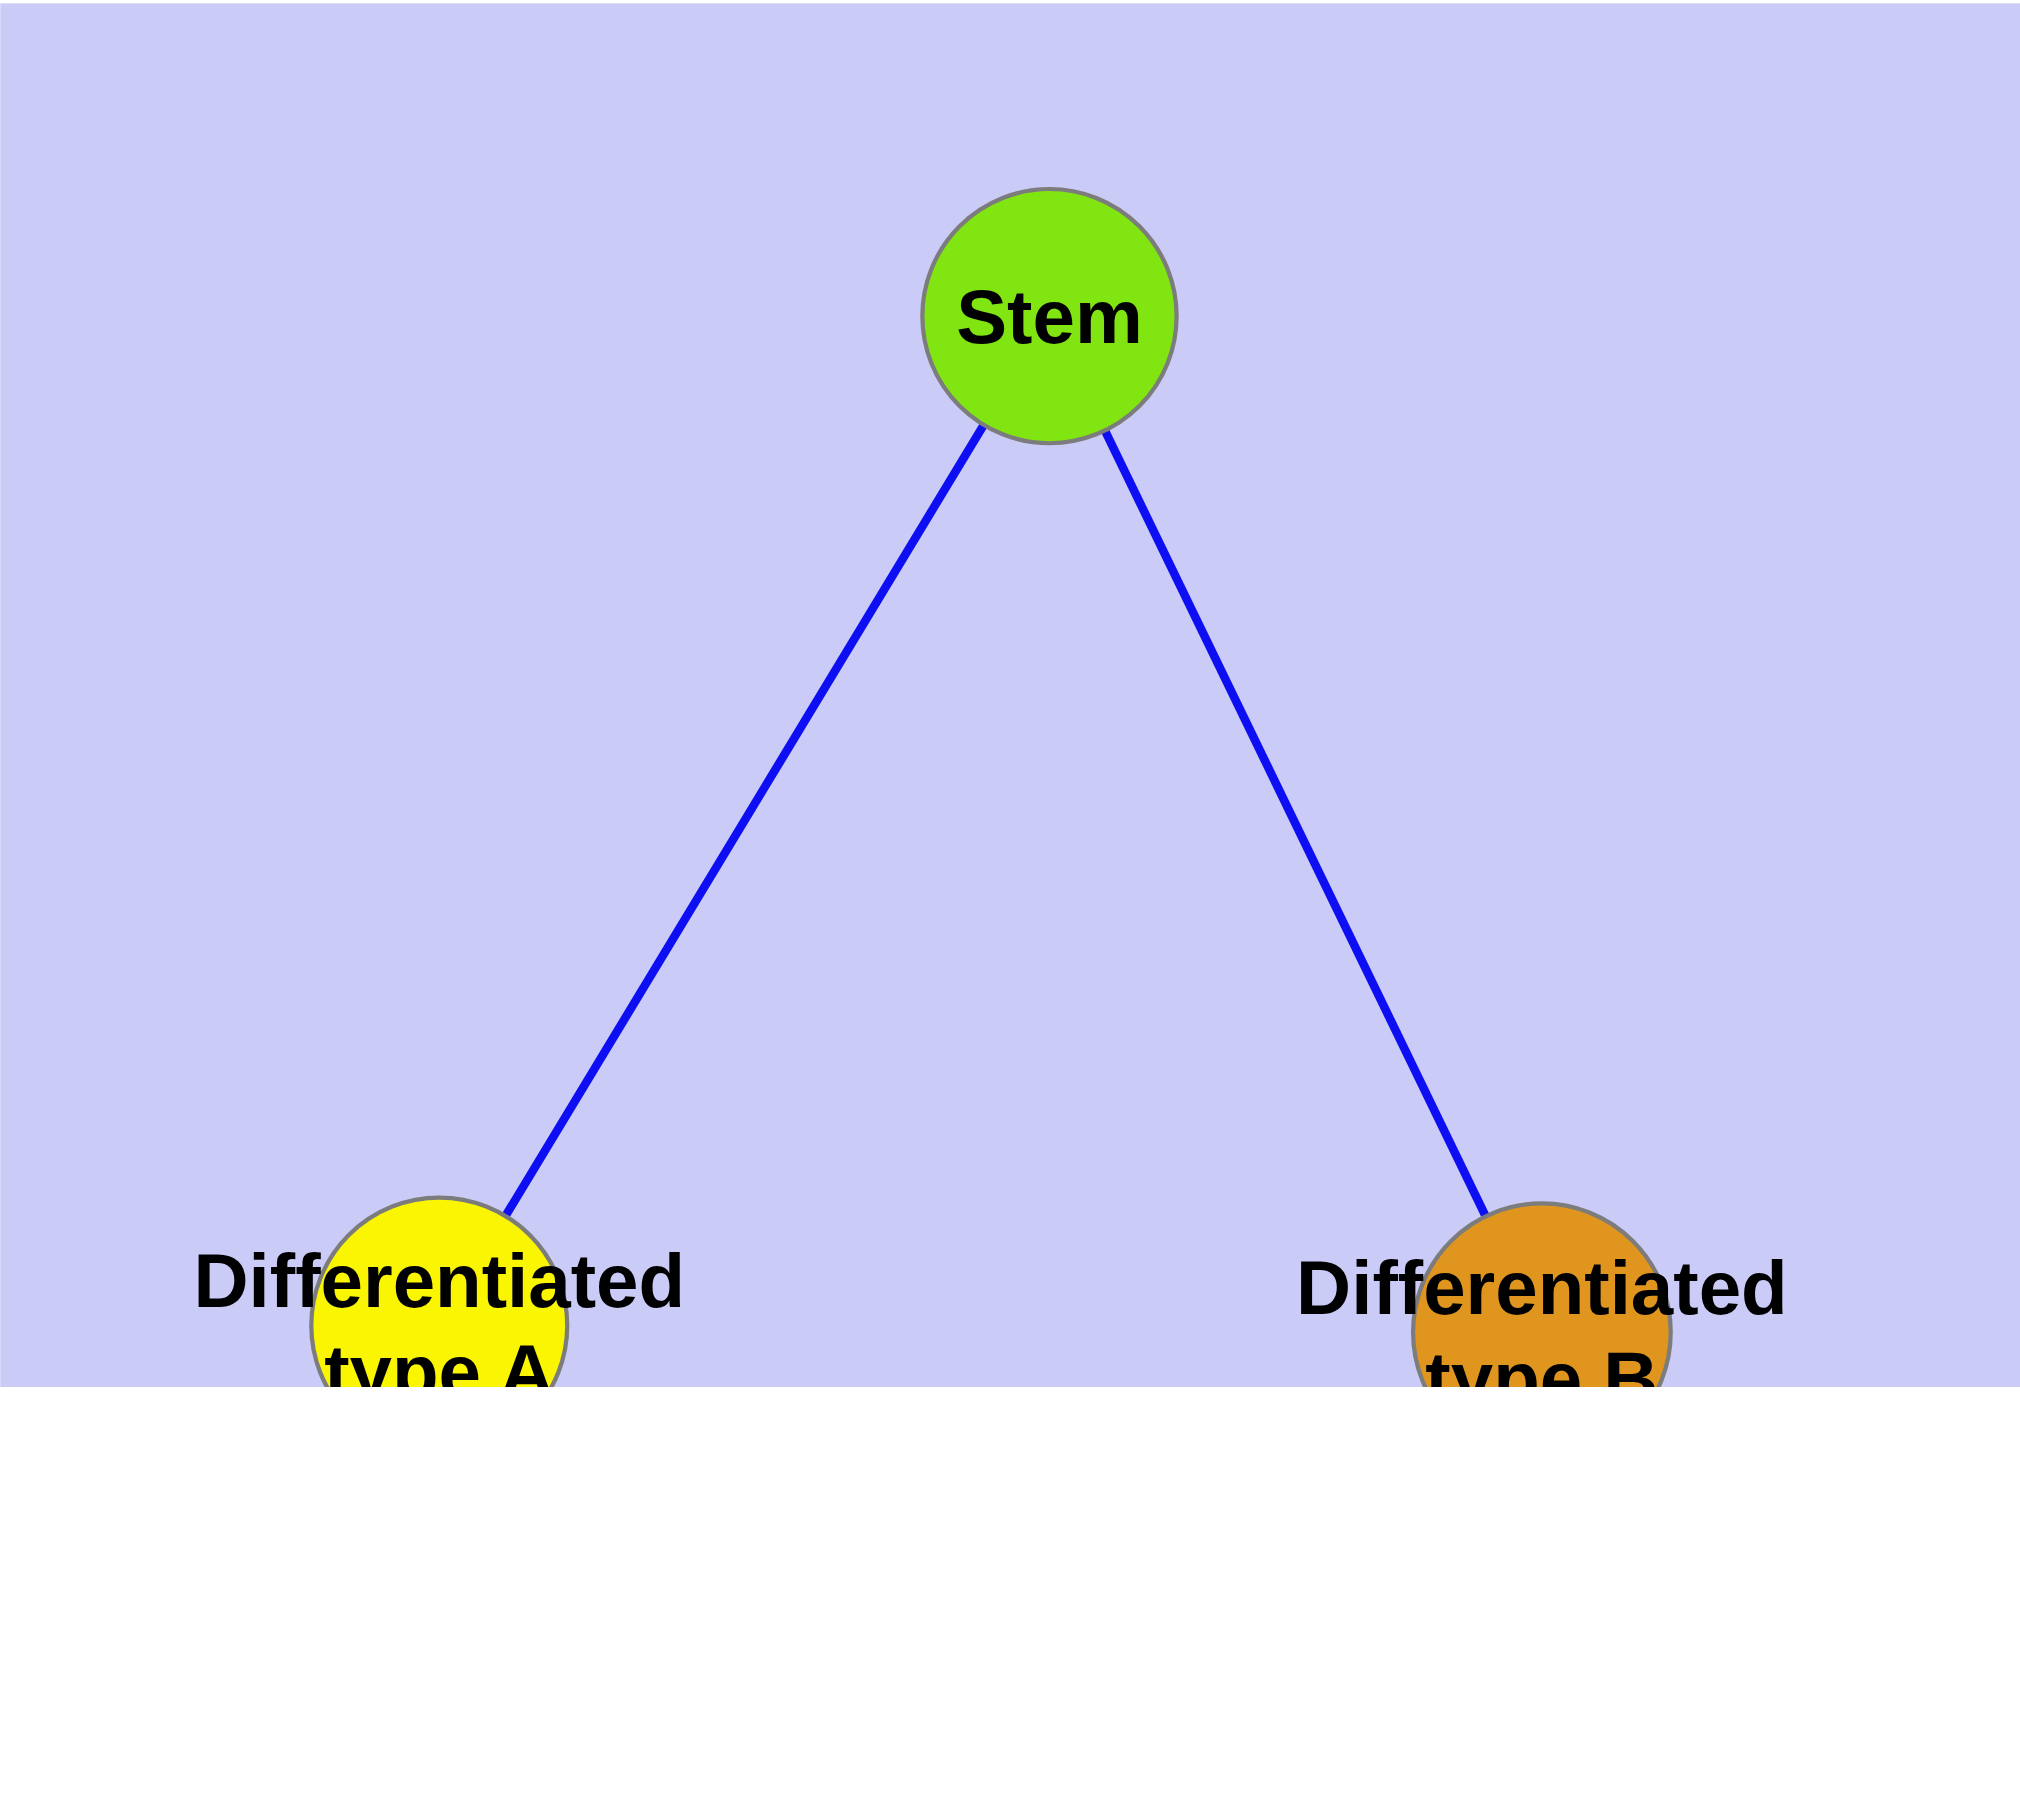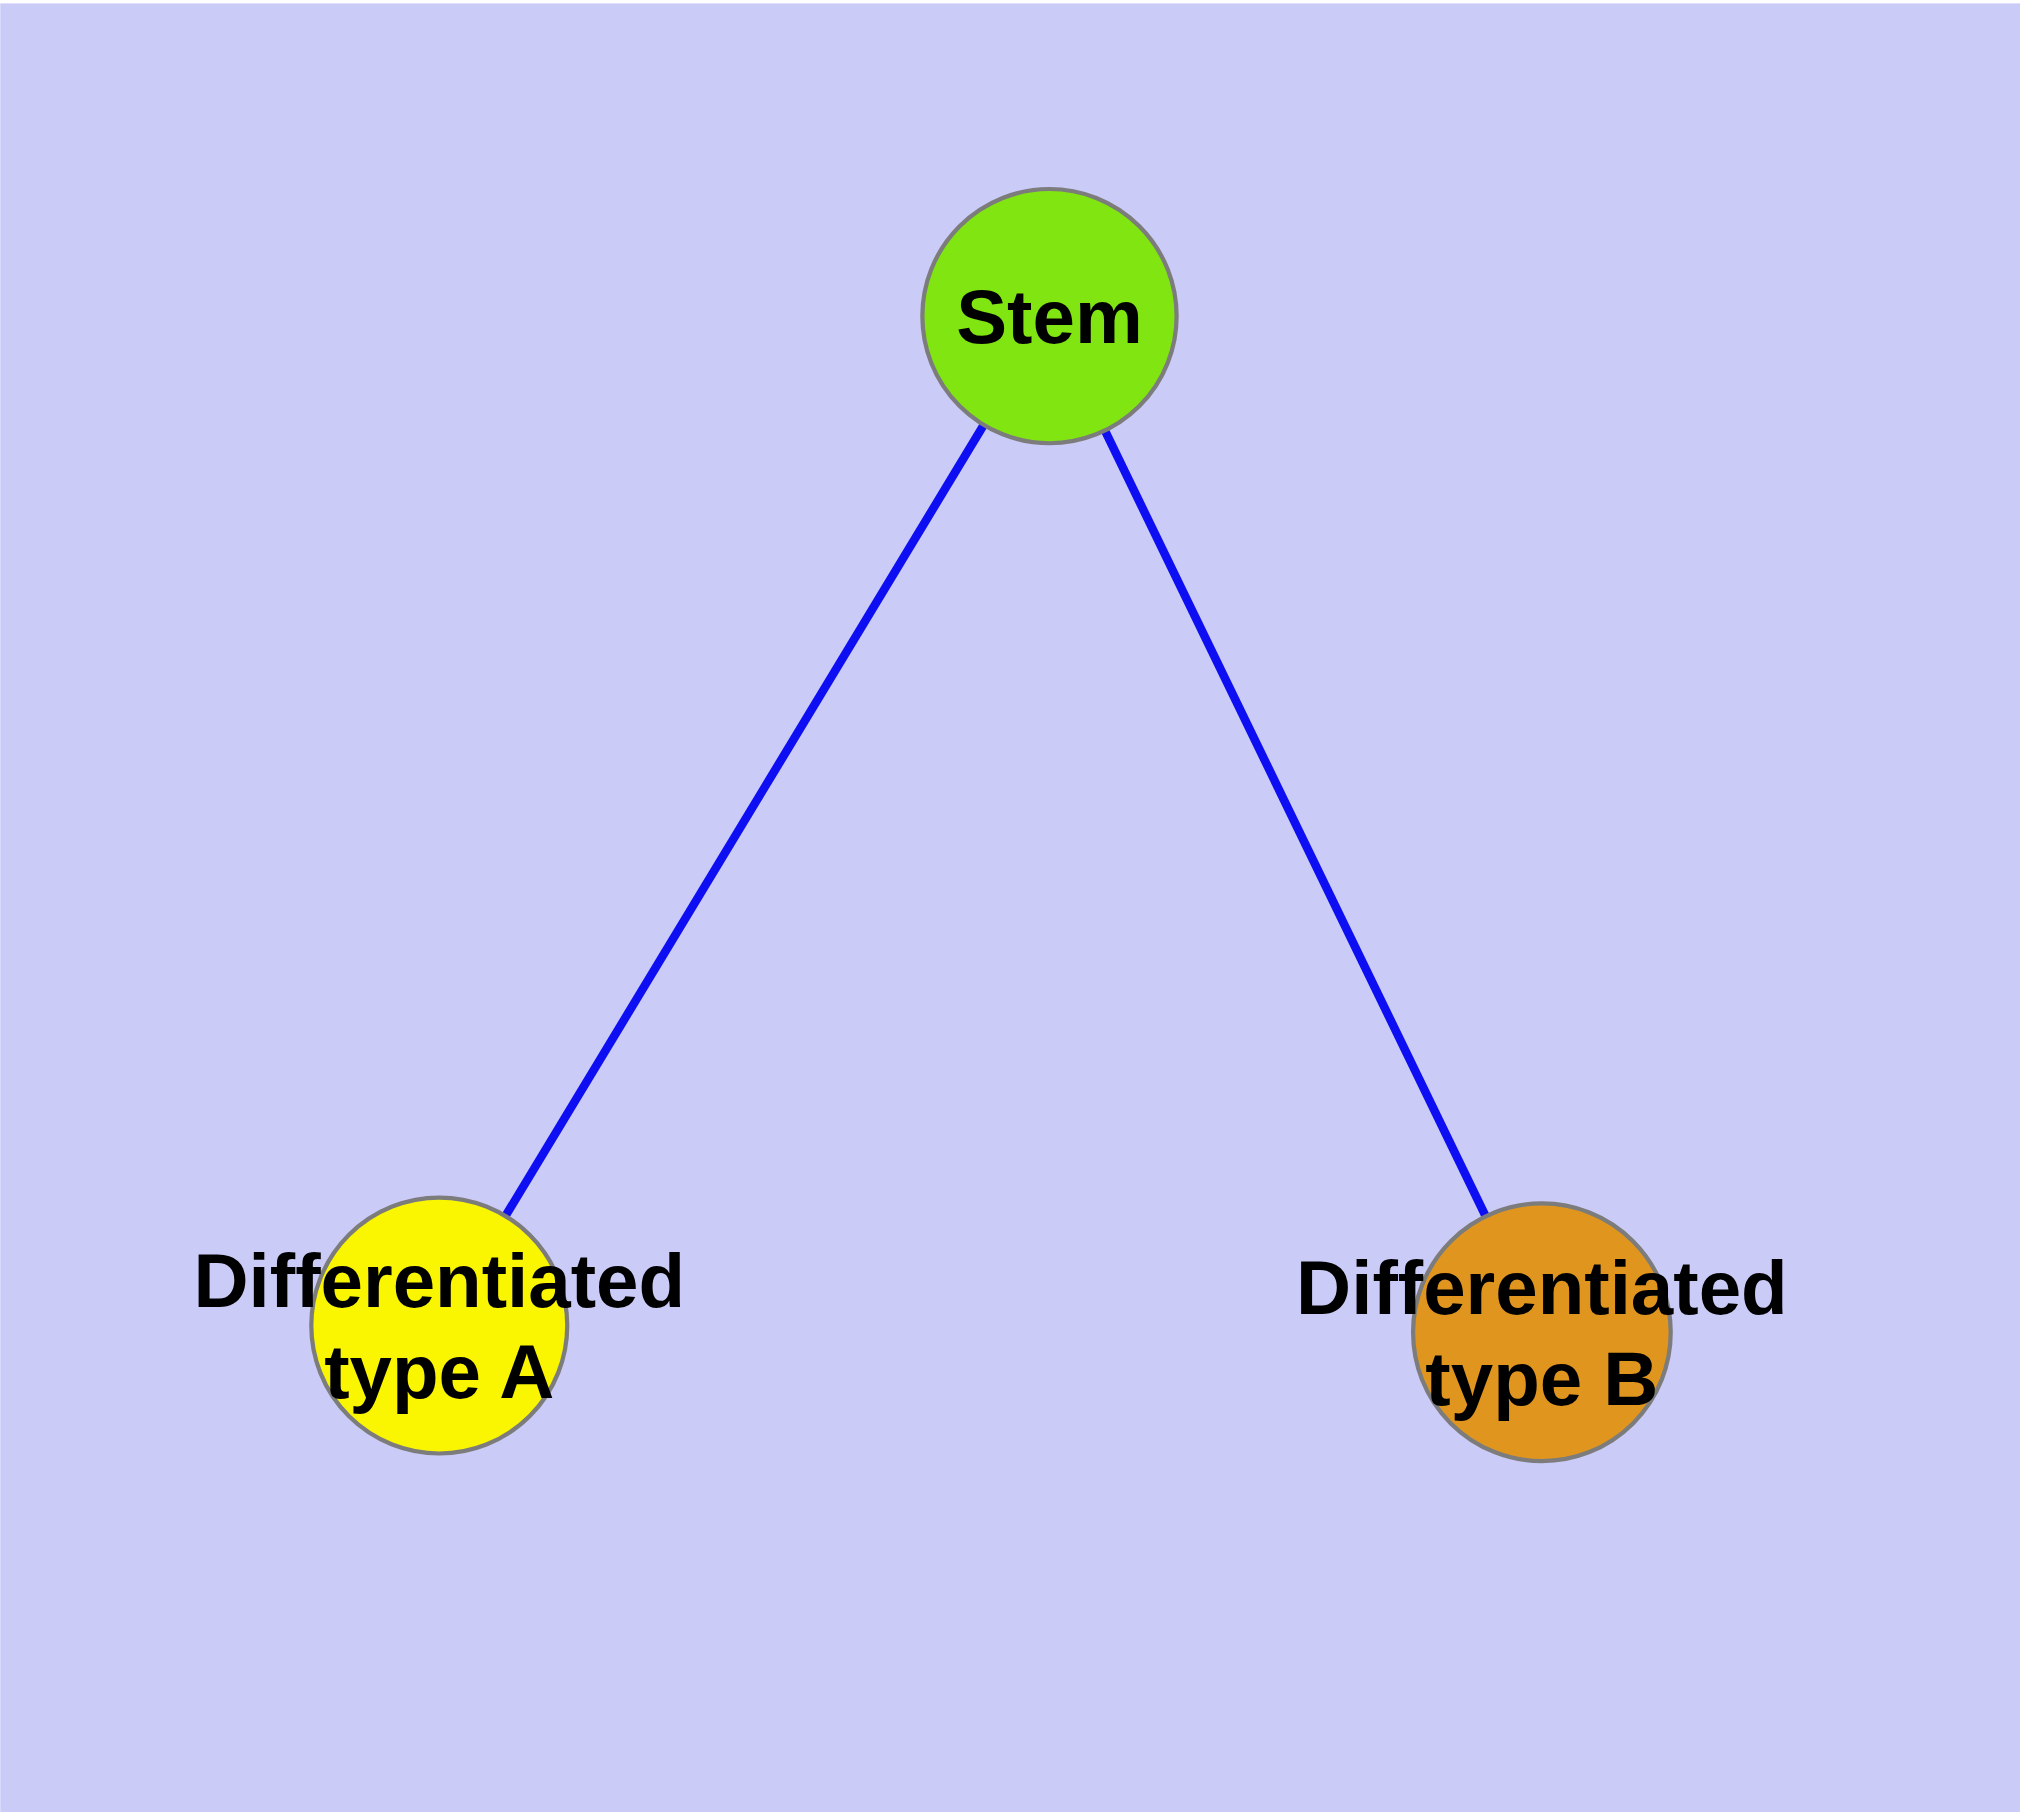--- a/index.html
+++ b/index.html
@@ -4,21 +4,21 @@
 <style>
   html, body {
     margin: 0;
     padding: 0;
     background: #ffffff;
     font-family: "Liberation Sans", sans-serif;
   }
   .stage {
     position: relative;
     width: 2021px;
-    height: 1812px;
+    height: 1387px;
     background: #ffffff;
     overflow: hidden;
   }
   .graph-svg {
     display: block;
     width: 2021px;
     height: 1812px;
   }
   .edge-line {
     stroke-width: 10;

